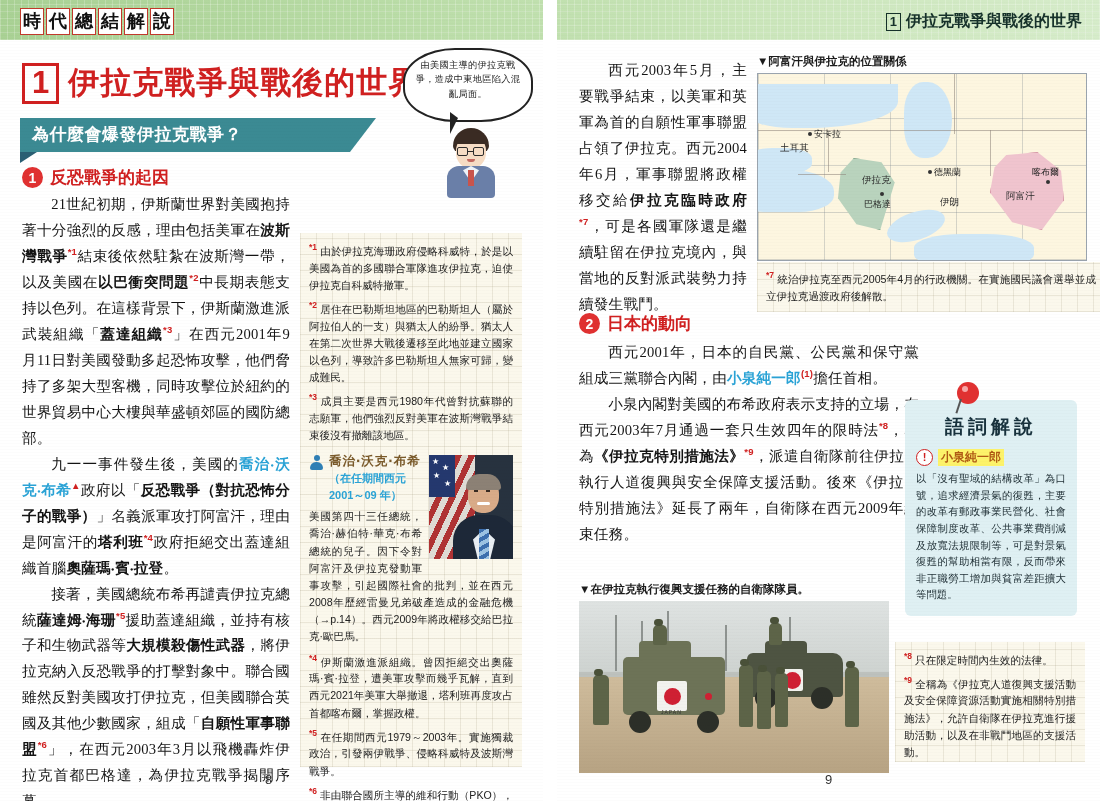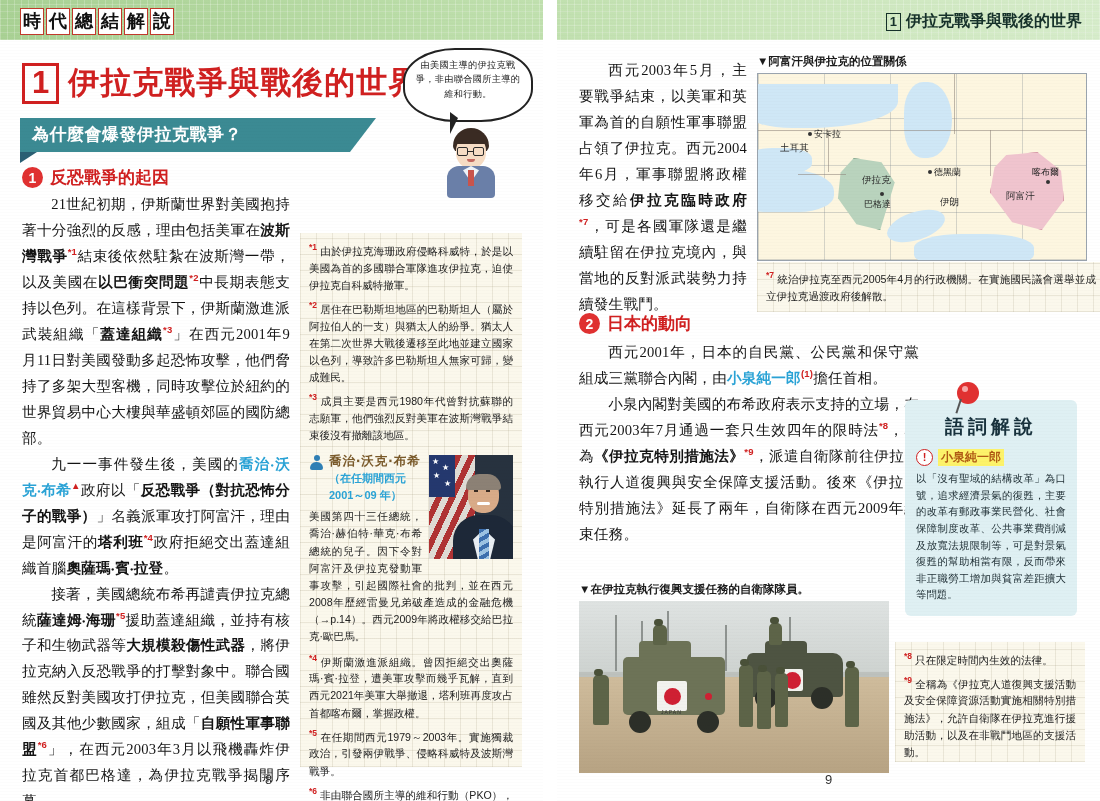--- a/index.html
+++ b/index.html
@@ -356,21 +356,21 @@
       <div class="tail"></div>
       <div class="txt">為什麼會爆發伊拉克戰爭？</div>
     </div>
 
     <div class="subhead" id="sub1">
       <span class="circ">1</span>
       <span class="lbl">反恐戰爭的起因</span>
     </div>
 
     <div id="bubble">
-      <div class="bt">由美國主導的伊拉克戰爭，非由聯合國所主導的維和行動。</div>
+      <div class="bt">由美國主導的伊拉克戰爭，造成中東地區陷入混亂局面。</div>
     </div>
     <div id="bubble-tail"></div>
     <div id="avatar">
       <div class="hairA"></div>
         <div class="face"></div>
         <div class="hairB"></div>
       <div class="glasses">
           <i></i>
           <u></u>
           <i></i>

